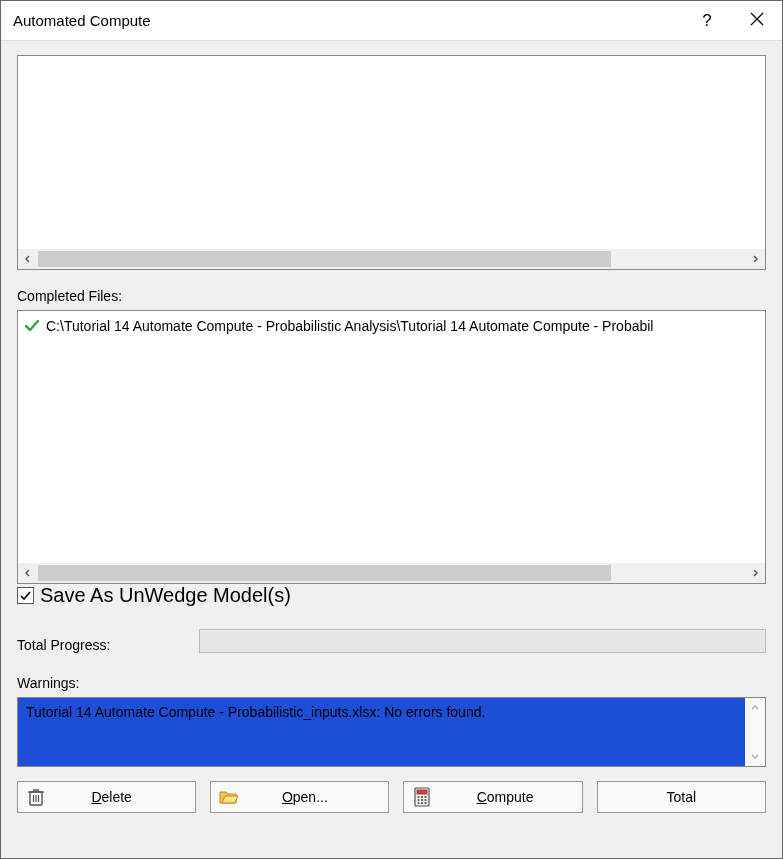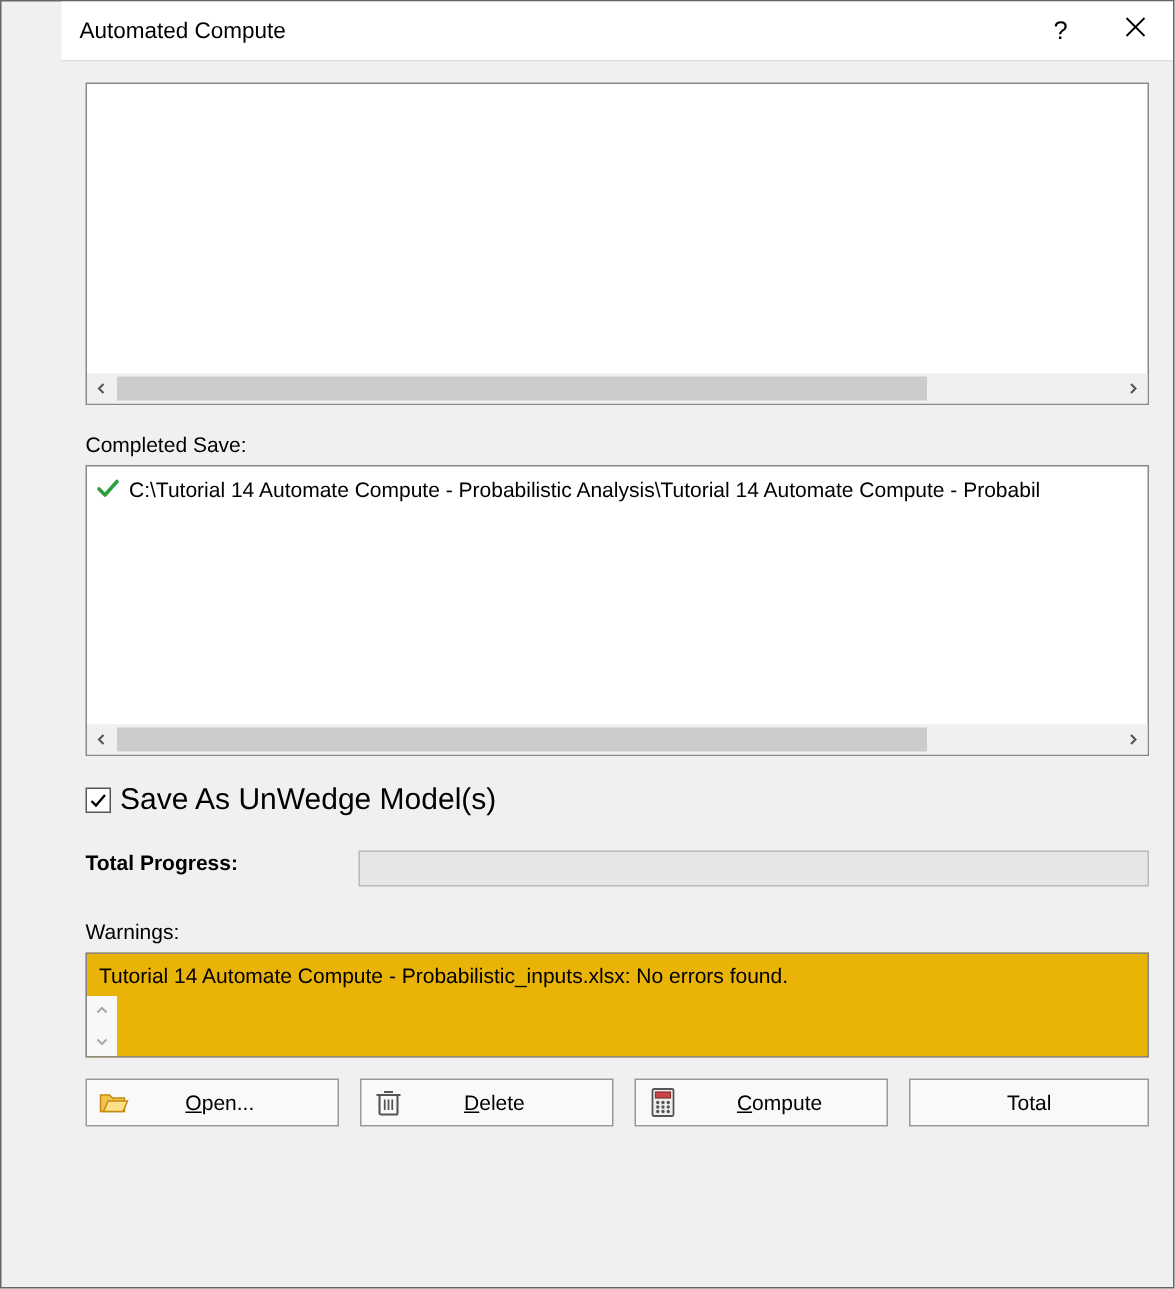--- a/index.html
+++ b/index.html
@@ -14,21 +14,20 @@
       height: 859px;
       overflow: hidden;
     }
     .dialog {
       width: 783px;
       height: 859px;
       background: #f0f0f0;
       border: 1px solid #666;
       display: flex;
       flex-direction: column;
-      padding-left: 40px;
     }
     .titlebar {
       height: 40px;
       background: #ffffff;
       display: flex;
       align-items: center;
       padding: 0 0 0 12px;
       border-bottom: 1px solid #ddd;
     }
     .titlebar-title {
@@ -95,21 +94,21 @@
       position: relative;
     }
     .hscroll-thumb {
       position: absolute;
       left: 0;
       top: 2px;
       bottom: 2px;
       background: #cccccc;
     }
     #file-queue-box { height: 215px; }
-    #completed-box { height: 194px; margin-bottom: 18px;}
+    #completed-box { height: 274px; }
     .completed-row {
       display: flex;
       align-items: center;
       gap: 6px;
       height: 22px;
     }
     .check-icon {
       width: 16px;
       height: 16px;
       flex-shrink: 0;
@@ -127,38 +126,36 @@
       border: 1px solid #555;
       background: #fff;
       display: flex;
       align-items: center;
       justify-content: center;
       cursor: pointer;
     }
     .chk svg { display: block; }
     .progress-row {
       display: flex;
-      align-items: flex-start;
+      align-items: flex-end;
       gap: 12px;
       margin-bottom: 22px;
-      font-weight: bold;
     }
     .progress-bar {
       flex: 1;
       height: 24px;
       background: #e6e6e6;
       border: 1px solid #bbb;
     }
     .warnings-box {
       height: 70px;
-      background: #eab308;
+      background: #1d4ed8;
       border: 1px solid #888;
       display: flex;
       margin-bottom: 14px;
-      flex-direction: column;
     }
     .warnings-content {
       flex: 1;
       padding: 6px 8px;
       font-size: 14px;
       color: #000;
       overflow: hidden;
     }
     .vscroll {
       width: 20px;
@@ -246,21 +243,21 @@
         <div class="hscroll-btn">
           <svg width="8" height="8" viewBox="0 0 8 8">
               <polyline points="3,1 6,4 3,7" fill="none" stroke="#555" stroke-width="1.4"></polyline>
             </svg>
         </div>
       </div>
     </div>
 
     <div class="gap-after-queue"></div>
 
-    <div class="label">Completed Save:</div>
+    <div class="label">Completed Files:</div>
     <div class="listbox" id="completed-box">
       <div class="listbox-content">
         <div class="completed-row">
           <span class="check-icon">
             <svg width="16" height="16" viewBox="0 0 16 16">
                 <polyline points="2,8 6,12 14,3" fill="none" stroke="#2e9e3f" stroke-width="2.4" stroke-linecap="round" stroke-linejoin="round"></polyline>
               </svg>
           </span>
           <span>C:\Tutorial 14 Automate Compute - Probabilistic Analysis\Tutorial 14 Automate Compute - Probabil</span>
         </div>
@@ -310,41 +307,41 @@
         <div class="vscroll-track"></div>
         <div class="vscroll-btn">
           <svg width="8" height="8" viewBox="0 0 8 8">
               <polyline points="1,3 4,6 7,3" fill="none" stroke="#aaa" stroke-width="1.4"></polyline>
             </svg>
         </div>
       </div>
     </div>
 
     <div class="button-row">
-      <div class="btn" id="btn-open">
-        <span class="btn-icon">
-          <svg width="20" height="18" viewBox="0 0 20 18">
-            <path d="M1 4 L1 15 L17 15 L17 6 L9 6 L7 4 Z" fill="#f5c250" stroke="#c48a10" stroke-width="1"></path>
-            <path d="M3 15 L6 8 L19 8 L16 15 Z" fill="#ffe08a" stroke="#c48a10" stroke-width="1"></path>
-          </svg>
-        </span>
-        <span class="btn-text"><span class="uline">O</span><span>pen...</span></span>
-      </div>
       <div class="btn" id="btn-delete">
         <span class="btn-icon">
           <svg width="18" height="20" viewBox="0 0 18 20">
             <rect x="3" y="5" width="12" height="13" rx="1" fill="none" stroke="#555" stroke-width="1.4"></rect>
             <line x1="1" y1="5" x2="17" y2="5" stroke="#555" stroke-width="1.4"></line>
             <line x1="6" y1="3" x2="12" y2="3" stroke="#555" stroke-width="1.4"></line>
             <line x1="6.5" y1="8" x2="6.5" y2="15" stroke="#555" stroke-width="1.2"></line>
             <line x1="9" y1="8" x2="9" y2="15" stroke="#555" stroke-width="1.2"></line>
             <line x1="11.5" y1="8" x2="11.5" y2="15" stroke="#555" stroke-width="1.2"></line>
           </svg>
         </span>
         <span class="btn-text"><span class="uline">D</span><span>elete</span></span>
+      </div>
+      <div class="btn" id="btn-open">
+        <span class="btn-icon">
+          <svg width="20" height="18" viewBox="0 0 20 18">
+            <path d="M1 4 L1 15 L17 15 L17 6 L9 6 L7 4 Z" fill="#f5c250" stroke="#c48a10" stroke-width="1"></path>
+            <path d="M3 15 L6 8 L19 8 L16 15 Z" fill="#ffe08a" stroke="#c48a10" stroke-width="1"></path>
+          </svg>
+        </span>
+        <span class="btn-text"><span class="uline">O</span><span>pen...</span></span>
       </div>
       <div class="btn" id="btn-compute">
         <span class="btn-icon">
           <svg width="16" height="20" viewBox="0 0 16 20">
             <rect x="1" y="1" width="14" height="18" rx="1" fill="#eee" stroke="#555" stroke-width="1.2"></rect>
             <rect x="3" y="3" width="10" height="4" fill="#c44" stroke="#833" stroke-width="0.8"></rect>
             <circle cx="4.5" cy="10" r="1.1" fill="#555"></circle>
               <circle cx="8" cy="10" r="1.1" fill="#555"></circle>
               <circle cx="11.5" cy="10" r="1.1" fill="#555"></circle>
             <circle cx="4.5" cy="13" r="1.1" fill="#555"></circle>

